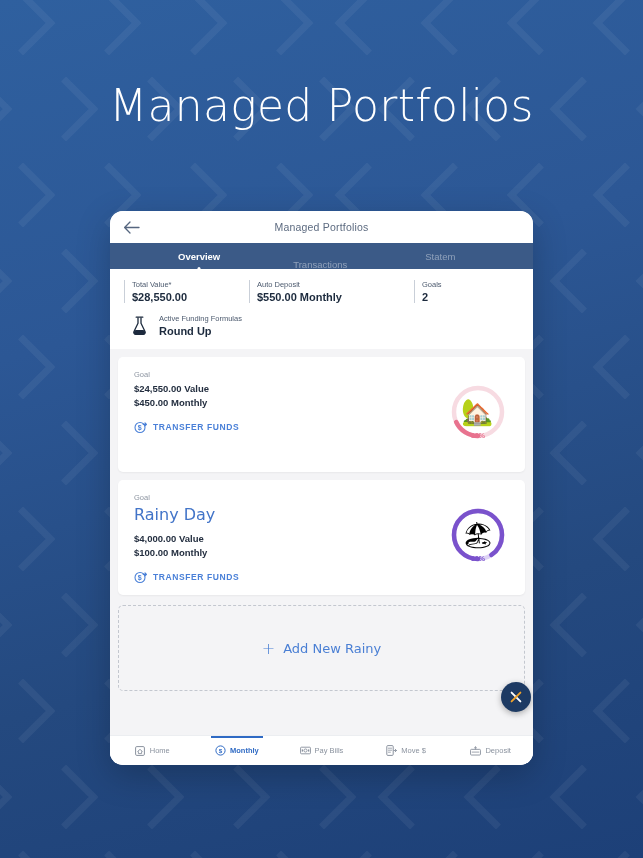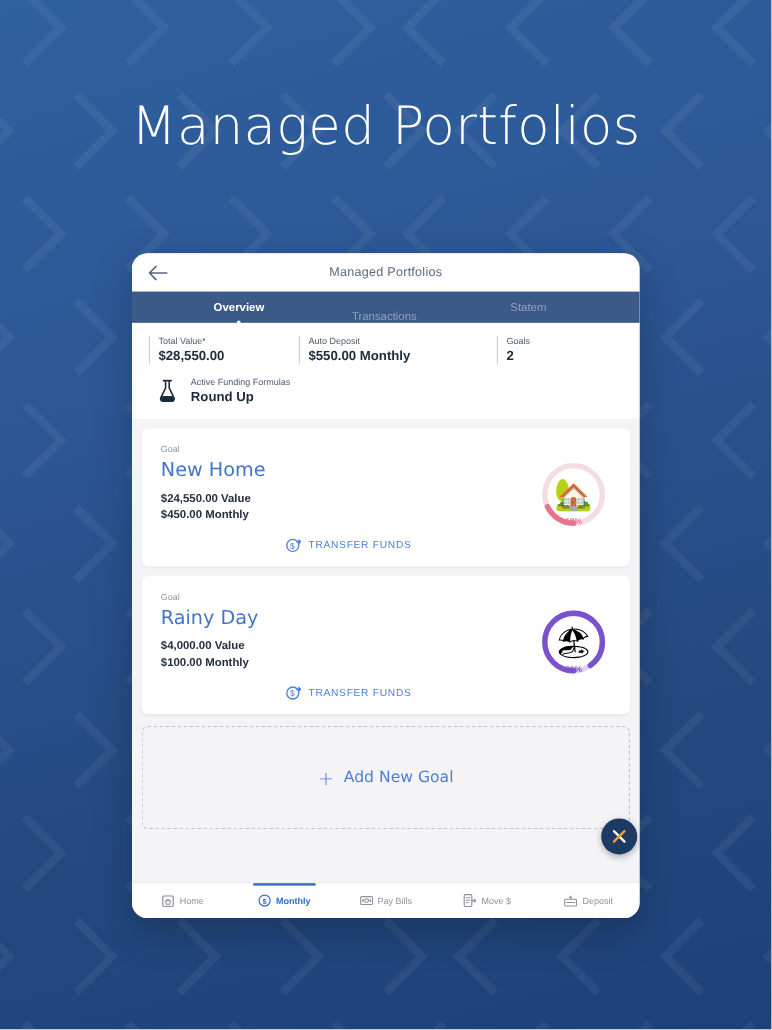--- a/index.html
+++ b/index.html
@@ -221,23 +221,22 @@
     color: #242f40;
     font-weight: bold;
     line-height: 1.45;
   }
   .transfer-link {
     display: flex;
     align-items: center;
     margin-top: 11px;
     color: #4a80d8;
     font-size: 8.5px;
-    font-weight: normal;
+    font-weight: bold;
     letter-spacing: 0.6px;
-    justify-content: center;
   }
   .transfer-icon {
     width: 13px;
     height: 13px;
     margin-right: 6px;
     flex: 0 0 auto;
   }
 
   
   .ring-wrap {
@@ -495,21 +494,20 @@
           <div>
             <div class="formula-label">Active Funding Formulas</div>
             <div class="formula-value">Round Up</div>
           </div>
         </div>
       </div>
 
       <div class="goal-card">
         <div class="goal-main">
           <div class="goal-kicker">Goal</div>
-          <div class="goal-name">New Home</div>
           <div class="goal-line">$24,550.00 Value</div>
           <div class="goal-line">$450.00 Monthly</div>
           <div class="transfer-link">
             <span class="transfer-icon">
               <svg width="13" height="13" viewBox="0 0 13 13">
                 <circle cx="6" cy="6.5" r="5" fill="none" stroke="#4a80d8" stroke-width="1.1"></circle>
                 <text x="6" y="9.4" text-anchor="middle" font-size="7" font-family="Liberation Sans, sans-serif" fill="#4a80d8">$</text>
                 <path d="M9.2 3.4 h3 M11 1.9 l1.5 1.5 l-1.5 1.5" fill="none" stroke="#4a80d8" stroke-width="1.1" stroke-linecap="round" stroke-linejoin="round"></path>
               </svg>
             </span>
@@ -552,21 +550,21 @@
               <circle class="ring-prog" cx="28" cy="28" r="24" fill="none" stroke="#7a52cc" stroke-width="4.5" stroke-linecap="round" transform="rotate(90 28 28)" stroke-dasharray="150.80" stroke-dashoffset="15.08"></circle>
             </svg>
             <span class="ring-emoji">🏖</span>
             <span class="ring-pct" style="color:#7a52cc">90%</span>
           </div>
         </div>
       </div>
 
       <div class="add-goal">
         <span class="add-plus">+</span>
-        <span>Add New Goal</span>
+        <span>Add New Rainy</span>
       </div>
 
       <div class="spacer"></div>
 
       <div class="bottomnav">
         <div class="navitem">
           <span class="nav-ico">
             <svg width="10" height="10" viewBox="0 0 10 10">
               <rect x="0.6" y="0.6" width="8.8" height="8.8" rx="1.2" fill="none" stroke="#8a929e" stroke-width="1"></rect>
               <path d="M2.4 5.6 L5 3.4 L7.6 5.6 M3.4 5.3 V7.6 H6.6 V5.3" fill="none" stroke="#8a929e" stroke-width="0.9" stroke-linejoin="round"></path>

